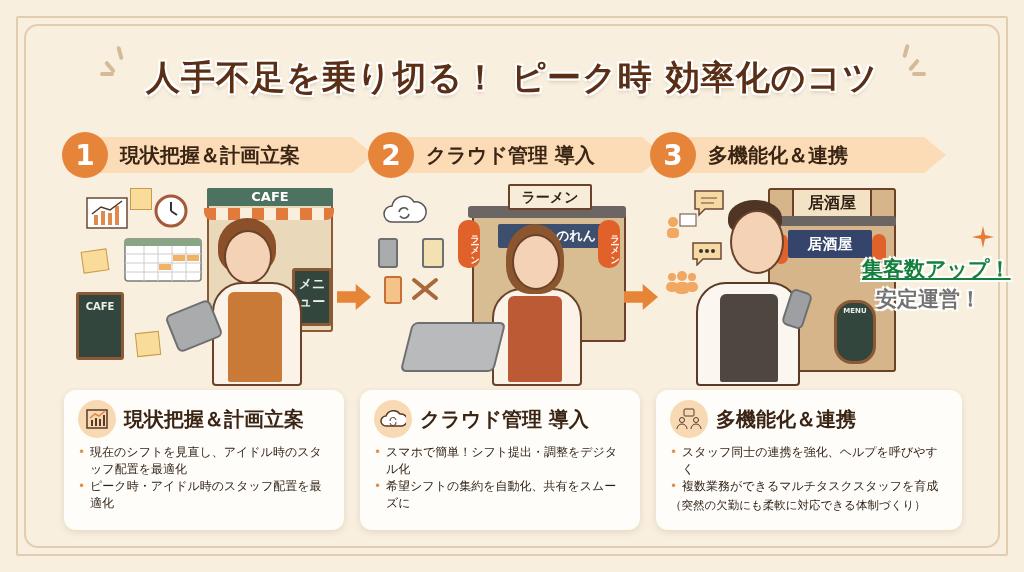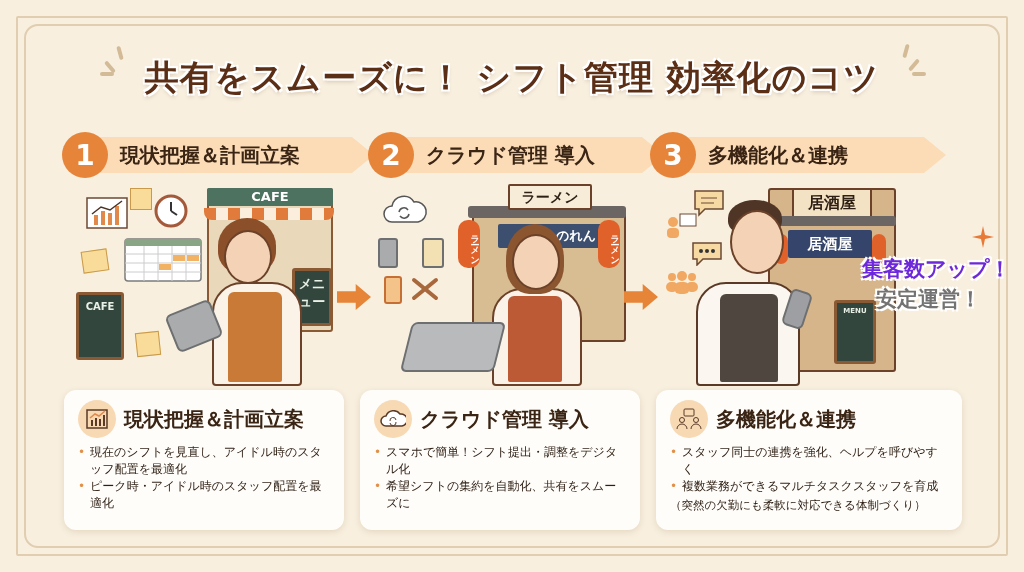--- a/index.html
+++ b/index.html
@@ -95,21 +95,21 @@
 <div class="frame-outer"></div>
 <div class="frame-inner"></div>
 
 <div class="spark" style="left:108px;top:60px;transform:rotate(-40deg);"></div>
 <div class="spark" style="left:118px;top:46px;transform:rotate(-15deg);"></div>
 <div class="spark" style="left:100px;top:72px;width:14px;height:4px;"></div>
 <div class="spark" style="left:912px;top:58px;transform:rotate(40deg);"></div>
 <div class="spark" style="left:904px;top:44px;transform:rotate(15deg);"></div>
 <div class="spark" style="left:912px;top:72px;width:14px;height:4px;"></div>
 <div class="title-wrap">
-  <div class="title">共有をスムーズに！ シフト管理 効率化のコツ</div>
+  <div class="title">人手不足を乗り切る！ ピーク時 効率化のコツ</div>
 </div>
 
 <div class="step-header" style="left:62px;">
   <div class="step-num">1</div>
   <div class="step-banner" style="width:216px;">現状把握＆計画立案</div>
 </div>
 
 <div class="step-header" style="left:368px;">
   <div class="step-num">2</div>
   <div class="step-banner" style="width:200px;">クラウド管理 導入</div>
@@ -231,36 +231,36 @@
       <rect x="22" y="12" width="12" height="10" rx="5" fill="#f0a862"></rect>
       <rect x="10" y="12" width="16" height="12" rx="6" fill="#f0a862"></rect>
   </svg>
 
   <div class="shop" style="left:112px;top:6px;width:124px;height:180px;background:#d5b589;border:2px solid #6b4229;"></div>
   <div class="sign" style="left:136px;top:6px;width:76px;height:26px;background:#f3e2c3;border:2px solid #6b4229;color:#2d1f14;font-size:16px;line-height:26px;">居酒屋</div>
   <div class="shop" style="left:108px;top:34px;width:132px;height:10px;background:#6b6663;"></div>
   <div class="sign" style="left:132px;top:48px;width:84px;height:28px;background:#34446a;font-size:15px;line-height:28px;">居酒屋</div>
   <div class="sign" style="left:118px;top:52px;width:14px;height:30px;background:#e1612b;border-radius:7px;"></div>
   <div class="sign" style="left:216px;top:52px;width:14px;height:30px;background:#e1612b;border-radius:7px;"></div>
-  <div class="board" style="left:178px;top:118px;width:36px;height:58px;font-size:7px;">
+  <div class="board" style="left:178px;top:118px;width:36px;height:58px;font-size:7px;border-radius:18px;">
       <div style="margin-top:4px">MENU</div>
     </div>
 
   <div class="body" style="left:40px;top:100px;width:100px;height:100px;background:#fbf7f0;border:2px solid #5a3a26;"></div>
   <div class="apron" style="left:64px;top:112px;width:58px;height:88px;background:#4f4640;"></div>
   <div class="hair" style="left:72px;top:18px;width:54px;height:36px;background:#4f3526;"></div>
   <div class="person-head" style="left:74px;top:28px;width:50px;height:60px;"></div>
   <div class="device" style="left:130px;top:108px;width:18px;height:34px;transform:rotate(18deg);background:#9d9fa2;"></div>
 </div>
 
 <svg style="position:absolute;left:972px;top:226px" width="22" height="22">
   <path d="M11 0 L13 9 L22 11 L13 13 L11 22 L9 13 L0 11 L9 9 Z" fill="#e67a36"></path>
 </svg>
 <div class="callout">
-  <div style="color:#6d28d9;">集客数アップ！</div>
+  <div style="color:#15803d;text-decoration:underline;">集客数アップ！</div>
   <div style="color:#737373;padding-left:14px;">安定運営！</div>
 </div>
 
 <div class="card" style="left:64px;width:280px;">
   <div class="card-head">
     <div class="card-icon">
       <svg width="22" height="20">
           <rect x="1" y="1" width="20" height="18" fill="none" stroke="#5a3a26" stroke-width="1.5"></rect>
       <rect x="5" y="11" width="2" height="6" fill="#5a3a26"></rect>
           <rect x="9" y="9" width="2" height="8" fill="#5a3a26"></rect>

